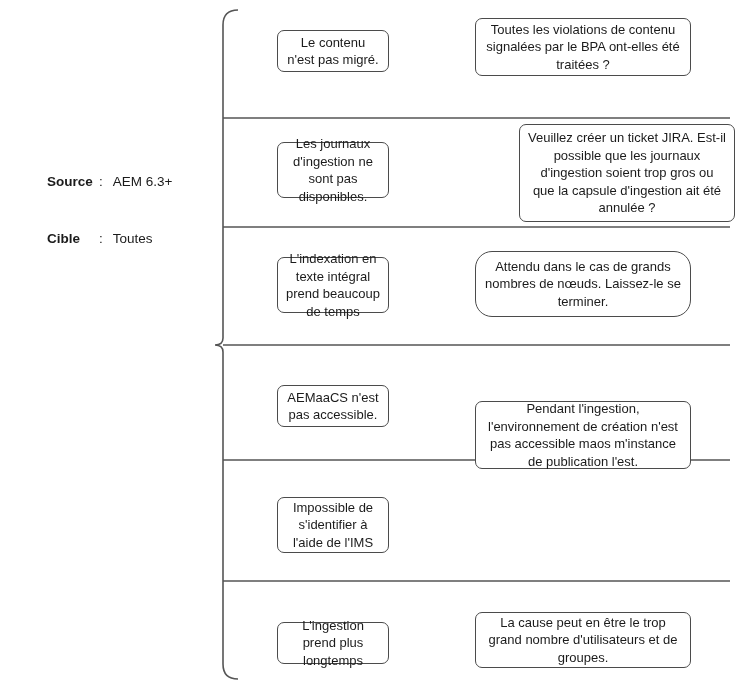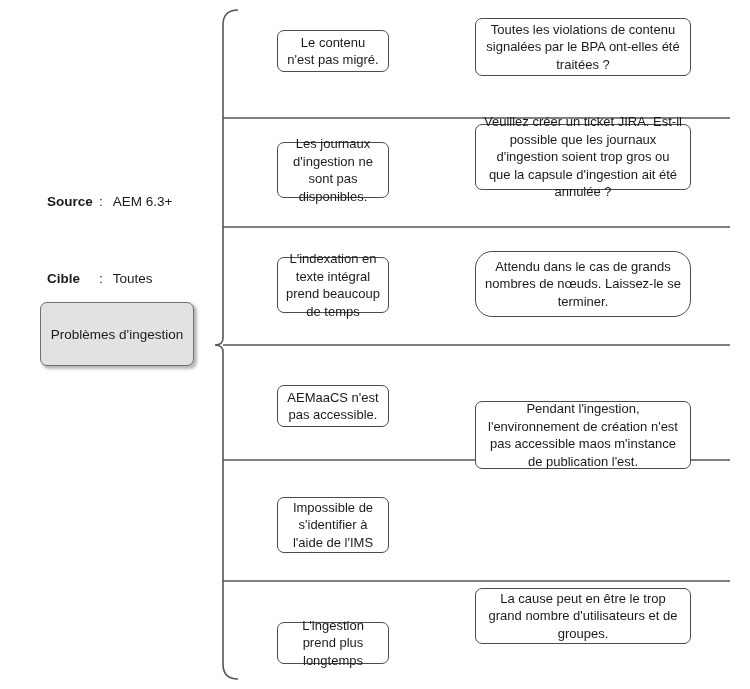--- a/index.html
+++ b/index.html
@@ -25,21 +25,21 @@
 
   
   .legend {
     position: absolute;
     left: 47px;
     top: 134px;
     font-size: 13.5px;
     line-height: 19px;
     white-space: pre;
   }
-  .legend-row { display: block; margin-top: 20px; }
+  .legend-row { display: block; }
   .legend-key {
     font-weight: bold;
     display: inline-block;
     width: 52px;
   }
   .legend-sep {
     display: inline-block;
     width: 10px;
   }
   .legend-val { font-weight: normal; }
@@ -96,23 +96,20 @@
 </head>
 <body>
 
 <div id="canvas">
 
   <div class="legend">
     <span class="legend-row"><span class="legend-key">Source</span><span>:</span><span class="legend-sep"></span><span class="legend-val">AEM 6.3+</span></span>
     <span class="legend-row"><span class="legend-key">Cible</span><span>:</span><span class="legend-sep"></span><span class="legend-val">Toutes</span></span>
   </div>
 
-  <div class="main-node">
-    <span class="node-text">Problèmes d'ingestion</span>
-  </div>
 
   <svg id="bracket" viewBox="0 0 750 689">
 
     <path d="M 238 10 Q 223 10 223 25 L 223 338 Q 223 345 215 345 Q 223 345 223 352 L 223 664 Q 223 679 238 679" fill="none" stroke="#555555" stroke-width="1.6"></path>
 
     <line x1="223" y1="118" x2="730" y2="118" stroke="#555555" stroke-width="1.6"></line>
     <line x1="223" y1="227" x2="730" y2="227" stroke="#555555" stroke-width="1.6"></line>
     <line x1="223" y1="345" x2="730" y2="345" stroke="#555555" stroke-width="1.6"></line>
     <line x1="223" y1="460" x2="730" y2="460" stroke="#555555" stroke-width="1.6"></line>
     <line x1="223" y1="581" x2="730" y2="581" stroke="#555555" stroke-width="1.6"></line>
@@ -121,21 +118,21 @@
   <div class="node left" style="top:30px;height:42px;">
     <span class="node-text">Le contenu n'est pas migré.</span>
   </div>
   <div class="node right" style="top:18px;height:58px;">
     <span class="node-text">Toutes les violations de contenu signalées par le BPA ont-elles été traitées ?</span>
   </div>
 
   <div class="node left" style="top:142px;height:56px;">
     <span class="node-text">Les journaux d'ingestion ne sont pas disponibles.</span>
   </div>
-  <div class="node right" style="top:124px;height:66px;">
+  <div class="node right" style="top:124px;height:98px;margin-left:44px;">
     <span class="node-text">Veuillez créer un ticket JIRA. Est-il possible que les journaux d'ingestion soient trop gros ou que la capsule d'ingestion ait été annulée ?</span>
   </div>
 
   <div class="node left" style="top:257px;height:56px;">
     <span class="node-text">L'indexation en texte intégral prend beaucoup de temps</span>
   </div>
   <div class="node right" style="top:251px;height:66px;border-radius:17px;">
     <span class="node-text">Attendu dans le cas de grands nombres de nœuds. Laissez-le se terminer.</span>
   </div>
 
@@ -146,17 +143,17 @@
     <span class="node-text">Pendant l'ingestion, l'environnement de création n'est pas accessible maos m'instance de publication l'est.</span>
   </div>
 
   <div class="node left" style="top:497px;height:56px;">
     <span class="node-text">Impossible de s'identifier à l'aide de l'IMS</span>
   </div>
 
   <div class="node left" style="top:622px;height:42px;">
     <span class="node-text">L'ingestion prend plus longtemps</span>
   </div>
-  <div class="node right" style="top:588px;height:56px;">
+  <div class="node right" style="top:612px;height:56px;">
     <span class="node-text">La cause peut en être le trop grand nombre d'utilisateurs et de groupes.</span>
   </div>
 
 </div>
 
 </body></html>

